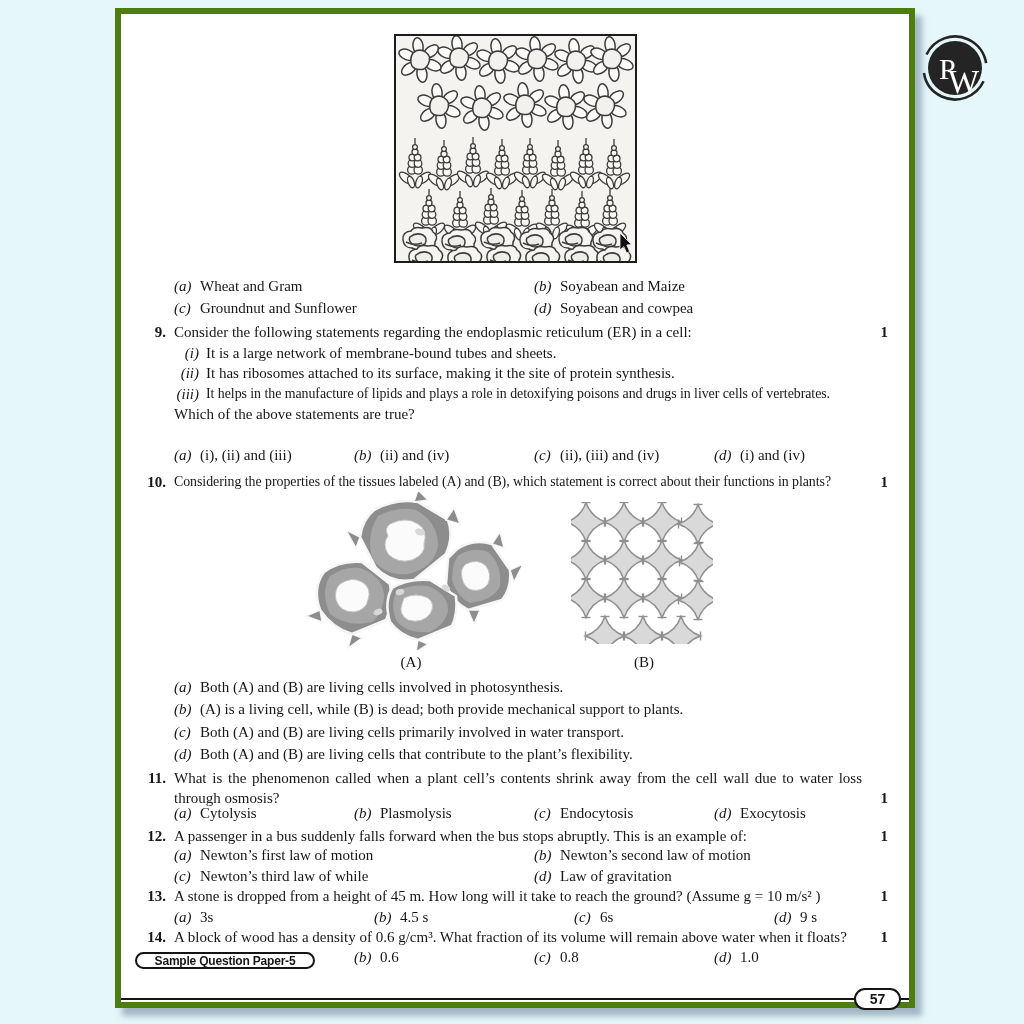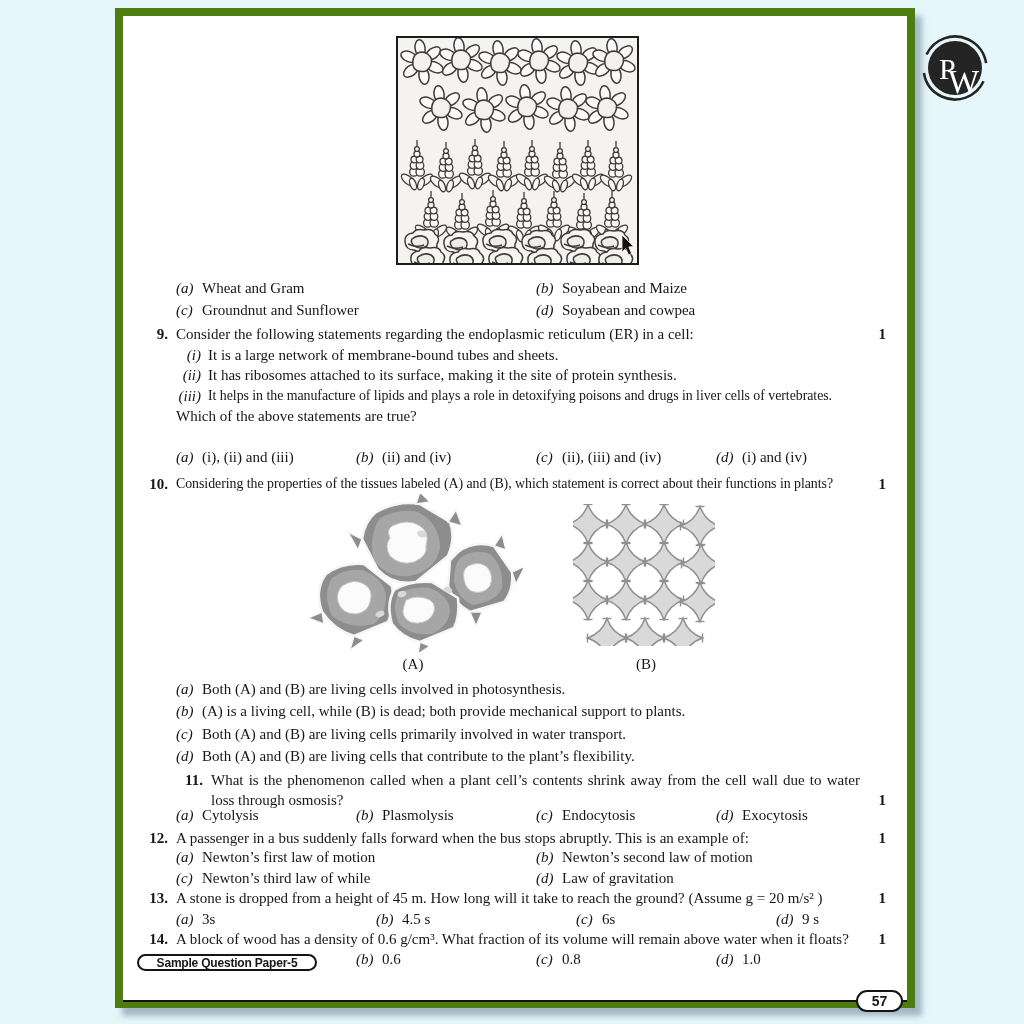--- a/index.html
+++ b/index.html
@@ -1,20 +1,20 @@
 <!DOCTYPE html>
 <html><head>
 <meta charset="utf-8">
 <style>
   * { box-sizing: border-box; }
   html,body { margin:0; padding:0; width:1024px; height:1024px; overflow:hidden; }
   body { background:#e6f7fb; font-family:"Liberation Serif", serif; color:#161616; }
 
   .page { position:absolute; left:115px; top:8px; width:800px; height:1000px;
-          background:#ffffff; border:8px solid #4d7c0f;
+          background:#ffffff; border:6px solid #4d7c0f;
           box-shadow:7px 8px 6px rgba(105,130,152,.55);padding-left:40px; }
 
   .abs { position:absolute; }
 
   
   .q { position:absolute; left:21px; right:21px; display:flex; align-items:flex-start; }
   .qnum { flex:none; width:32px; text-align:right; padding-right:8px; font-weight:700;
           font-size:15px; line-height:20px; }
   .qtext { flex:1; font-size:15px; line-height:20px; }
   .qmarks { flex:none; width:26px; text-align:right; font-weight:700; font-size:15px; line-height:20px; }
@@ -254,21 +254,21 @@
   <div class="figcap" style="left:268px; top:640px;">(A)</div>
   <div class="figcap" style="left:501px; top:640px;">(B)</div>
 
   <div class="optlist" style="top:662px;">
     <div class="opt"><span class="ol">(a)</span><span class="ot">Both (A) and (B) are living cells involved in photosynthesis.</span></div>
     <div class="opt"><span class="ol">(b)</span><span class="ot">(A) is a living cell, while (B) is dead; both provide mechanical support to plants.</span></div>
     <div class="opt"><span class="ol">(c)</span><span class="ot">Both (A) and (B) are living cells primarily involved in water transport.</span></div>
     <div class="opt"><span class="ol">(d)</span><span class="ot">Both (A) and (B) are living cells that contribute to the plant’s flexibility.</span></div>
   </div>
 
-  <div class="q justify bottom-marks" style="top:754px;margin-left:35px;">
+  <div class="q justify bottom-marks" style="top:754px;">
     <span class="qnum">11.</span>
     <div class="qtext">What is the phenomenon called when a plant cell’s contents shrink away from the cell wall due to water loss through osmosis?</div>
     <span class="qmarks">1</span>
   </div>
   <div class="opts opts4" style="top:789px;">
     <div class="opt"><span class="ol">(a)</span><span class="ot">Cytolysis</span></div>
     <div class="opt"><span class="ol">(b)</span><span class="ot">Plasmolysis</span></div>
     <div class="opt"><span class="ol">(c)</span><span class="ot">Endocytosis</span></div>
     <div class="opt"><span class="ol">(d)</span><span class="ot">Exocytosis</span></div>
   </div>
@@ -280,21 +280,21 @@
   </div>
   <div class="opts opts2" style="top:831px; line-height:20.5px;">
     <div class="opt"><span class="ol">(a)</span><span class="ot">Newton’s first law of motion</span></div>
     <div class="opt"><span class="ol">(b)</span><span class="ot">Newton’s second law of motion</span></div>
     <div class="opt"><span class="ol">(c)</span><span class="ot">Newton’s third law of while</span></div>
     <div class="opt"><span class="ol">(d)</span><span class="ot">Law of gravitation</span></div>
   </div>
 
   <div class="q" style="top:872px;">
     <span class="qnum">13.</span>
-    <div class="qtext">A stone is dropped from a height of 45 m. How long will it take to reach the ground? (Assume g = 20 m/s² )</div>
+    <div class="qtext">A stone is dropped from a height of 45 m. How long will it take to reach the ground? (Assume g = 10 m/s² )</div>
     <span class="qmarks">1</span>
   </div>
   <div class="opts opts4" style="top:893px;gap:20px;">
     <div class="opt"><span class="ol">(a)</span><span class="ot">3s</span></div>
     <div class="opt"><span class="ol">(b)</span><span class="ot">4.5 s</span></div>
     <div class="opt"><span class="ol">(c)</span><span class="ot">6s</span></div>
     <div class="opt"><span class="ol">(d)</span><span class="ot">9 s</span></div>
   </div>
 
   <div class="q" style="top:913px;">

